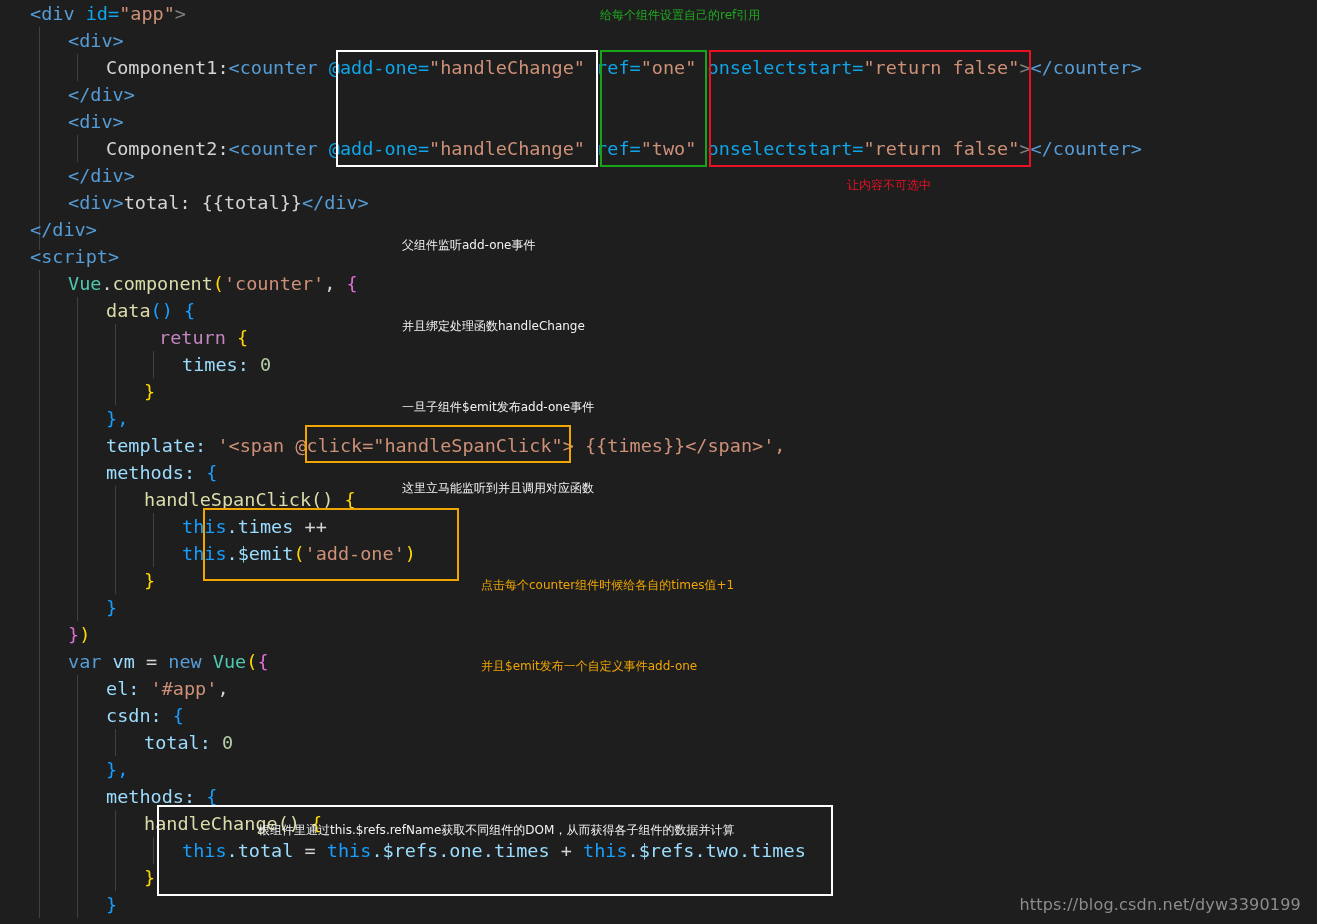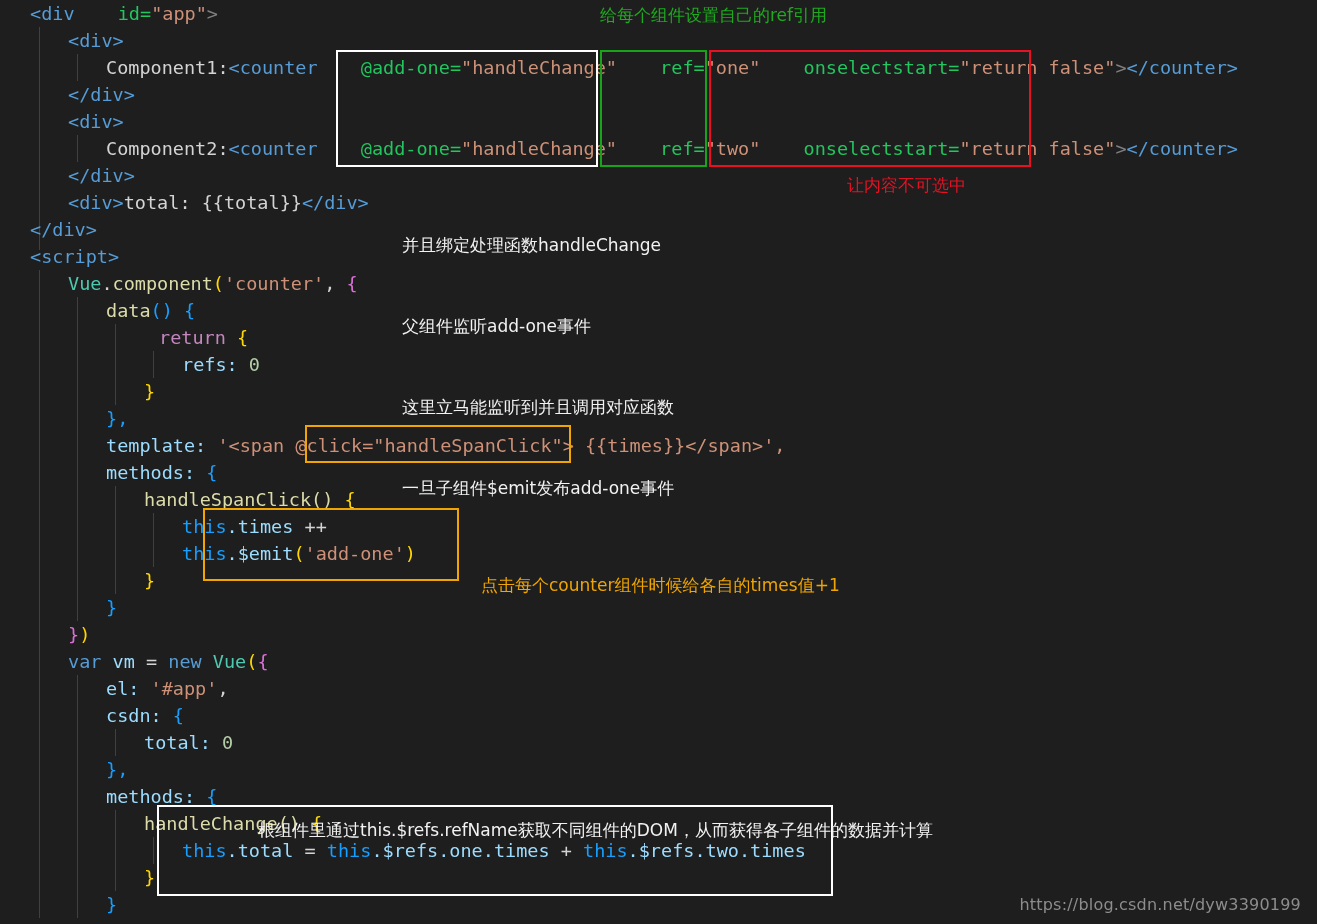--- a/index.html
+++ b/index.html
@@ -32,21 +32,21 @@
   .line {
     position: absolute;
     left: 30px;
     height: 27px;
     white-space: pre;
   }
 
   
   .tag      { color: #569cd6; }
   .punct    { color: #808080; }
-  .attr     { color: #22c55e; margin-left: 32px; }
+  .attr     { color: #0ea5e9; }
   .str      { color: #ce9178; }
   .plain    { color: #d4d4d4; }
   .kw       { color: #569cd6; }
   .kw2      { color: #c586c0; }
   .fn       { color: #dcdcaa; }
   .obj      { color: #4ec9b0; }
   .prop     { color: #9cdcfe; }
   .num      { color: #b5cea8; }
   .brace1   { color: #ffd700; }
   .brace2   { color: #da70d6; }
@@ -69,21 +69,21 @@
   }
   .box.green  { border-color: #19a319; }
   .box.red    { border-color: #e81123; }
   .box.orange { border-color: #f0a500; }
   .box.white  { border-color: #ffffff; }
 
   
   .note {
     position: absolute;
     font-family: "DejaVu Sans", "Liberation Sans", sans-serif;
-    font-size: 17px;
+    font-size: 12px;
     line-height: 27px;
     white-space: pre;
   }
   .note.green  { color: #1faa1f; }
   .note.red    { color: #e81123; }
   .note.orange { color: #f0a500; }
   .note.white  { color: #f2f2f2; }
 
   
   #watermark {
@@ -152,21 +152,21 @@
     
     <div class="line" style="top:270px; left:68px;"><span class="obj">Vue</span><span class="white">.</span><span class="fn">component</span><span class="brace1">(</span><span class="str">'counter'</span><span class="white">,</span><span class="plain"> </span><span class="brace2">{</span></div>
 
     
     <div class="line" style="top:297px; left:106px;"><span class="fn">data</span><span class="brace3">()</span><span class="plain"> </span><span class="brace3">{</span></div>
 
     
     <div class="line" style="top:324px; left:159px;"><span class="kw2">return</span><span class="plain"> </span><span class="brace1">{</span></div>
 
     
-    <div class="line" style="top:351px; left:182px;"><span class="prop">refs:</span><span class="plain"> </span><span class="num">0</span></div>
+    <div class="line" style="top:351px; left:182px;"><span class="prop">times:</span><span class="plain"> </span><span class="num">0</span></div>
 
     
     <div class="line" style="top:378px; left:144px;"><span class="brace1">}</span></div>
 
     
     <div class="line" style="top:405px; left:106px;"><span class="brace3">},</span></div>
 
     
     <div class="line" style="top:432px; left:106px;"><span class="prop">template:</span><span class="plain"> </span><span class="str">'&lt;span</span><span class="plain"> </span><span class="str">@click=</span><span class="str">"handleSpanClick"</span><span class="str">&gt; {{times}}&lt;/span&gt;',</span></div>
 
@@ -228,28 +228,29 @@
   <div class="box red" style="left:709px;  top:50px;  width:322px; height:117px;"></div>
   <div class="box orange" style="left:305px;  top:425px; width:266px; height:38px;"></div>
   <div class="box orange" style="left:203px;  top:508px; width:256px; height:73px;"></div>
   <div class="box white" style="left:157px;  top:805px; width:676px; height:91px;"></div>
 
   <div class="note green" style="left:600px; top:2px;">给每个组件设置自己的ref引用</div>
 
   <div class="note red" style="left:847px; top:172px;text-align:right;">让内容不可选中</div>
 
   <div class="note white" style="left:402px; top:178px;">
+    <div>父组件监听add-one事件</div>
     <div>并且绑定处理函数handleChange</div>
-    <div>父组件监听add-one事件</div>
+    <div>一旦子组件$emit发布add-one事件</div>
     <div>这里立马能监听到并且调用对应函数</div>
-    <div>一旦子组件$emit发布add-one事件</div>
   </div>
 
   <div class="note orange" style="left:481px; top:518px;">
     <div>点击每个counter组件时候给各自的times值+1</div>
+    <div>并且$emit发布一个自定义事件add-one</div>
   </div>
 
   <div class="note white" style="left:258px; top:763px;">
     <div>根组件里通过this.$refs.refName获取不同组件的DOM，从而获得各子组件的数据并计算</div>
   </div>
 
   <div id="watermark">https://blog.csdn.net/dyw3390199</div>
 
 </div>
 

